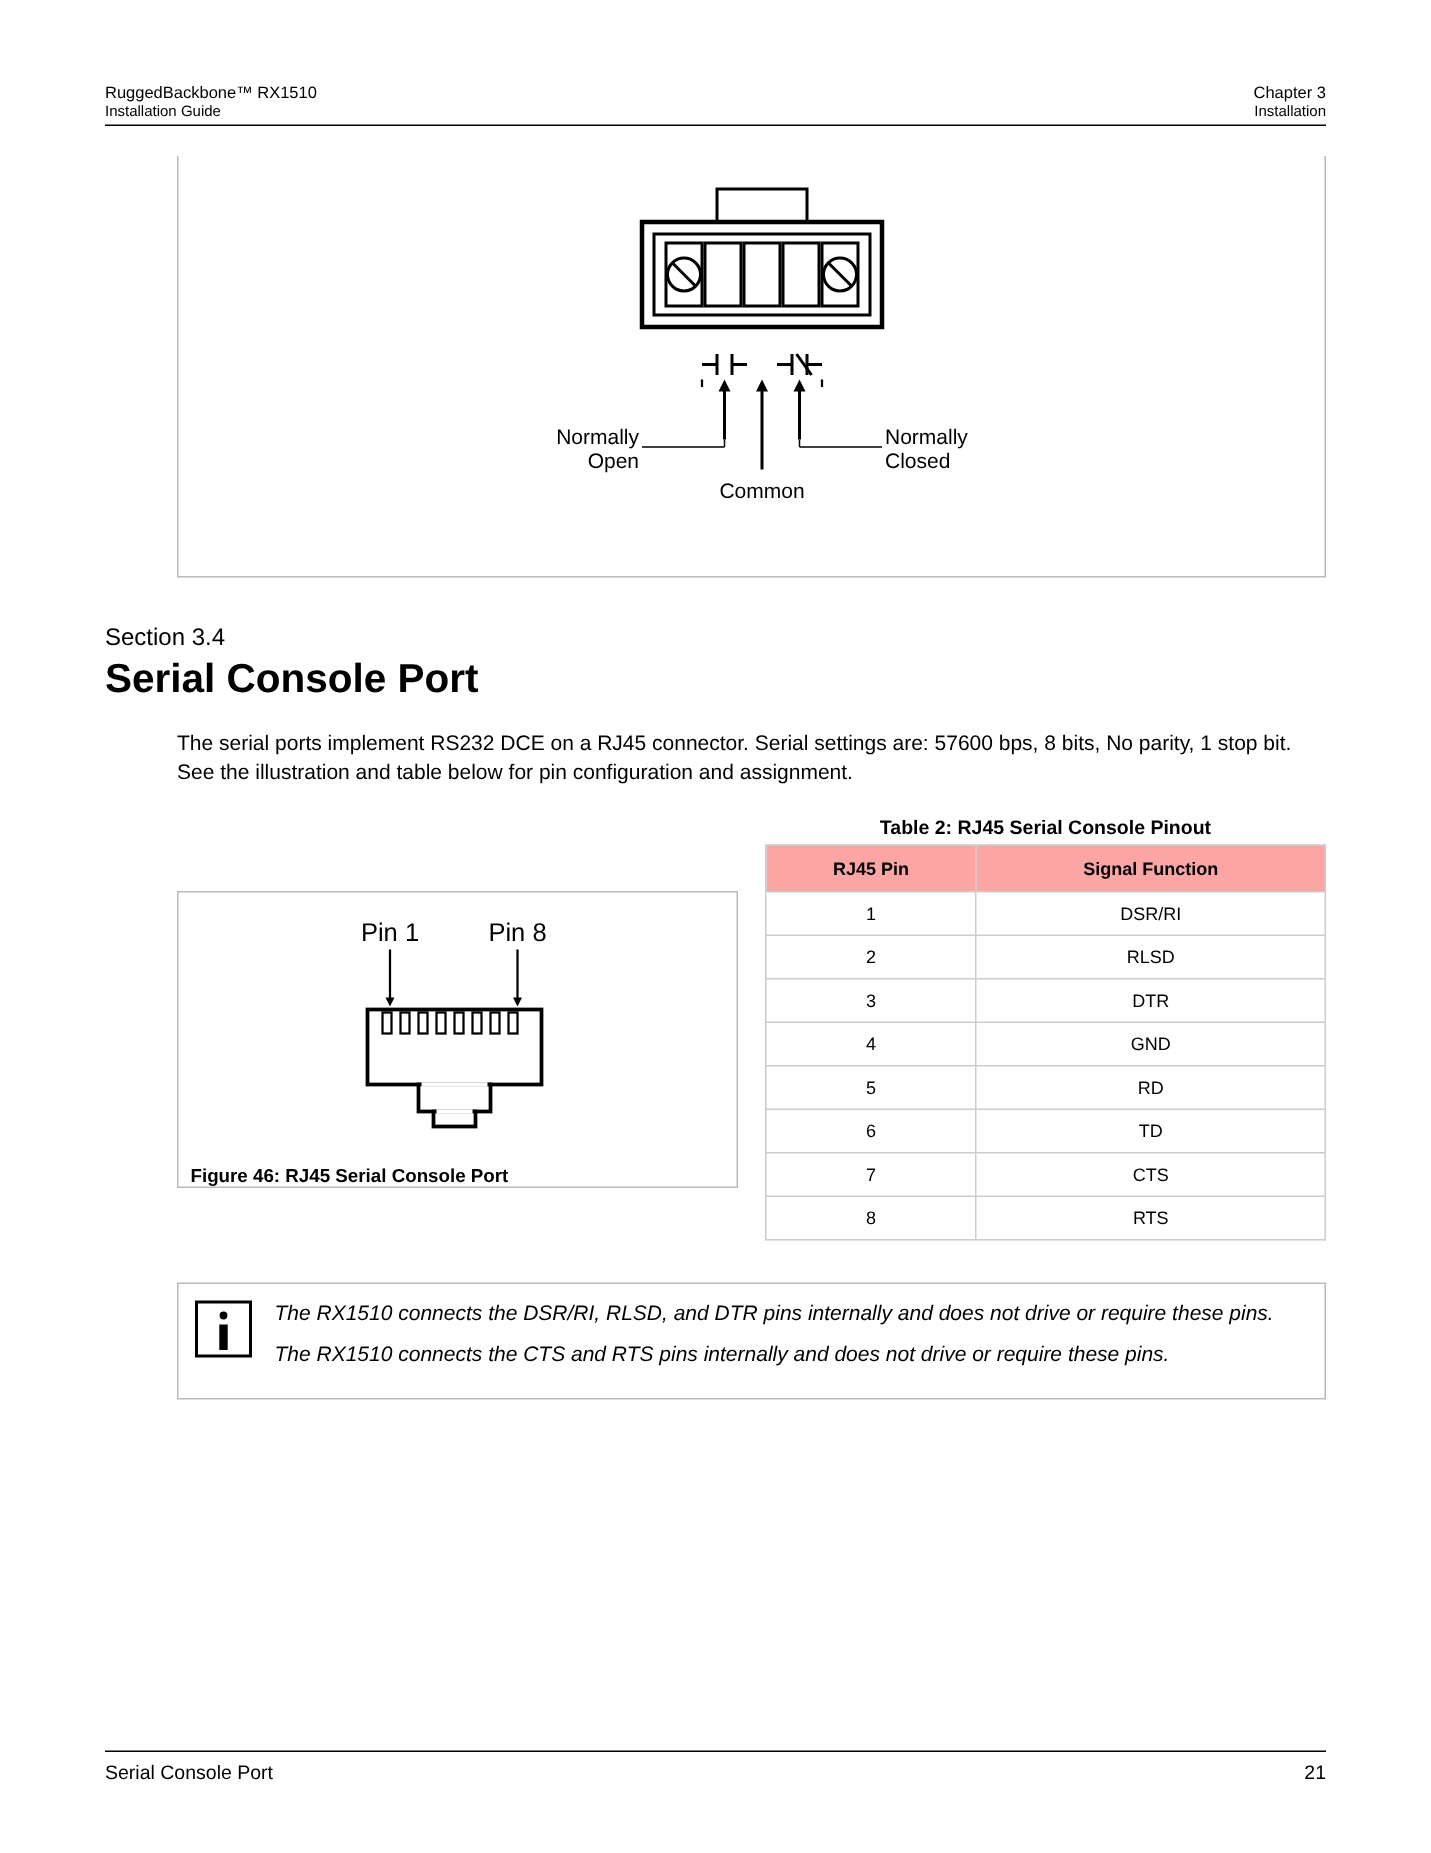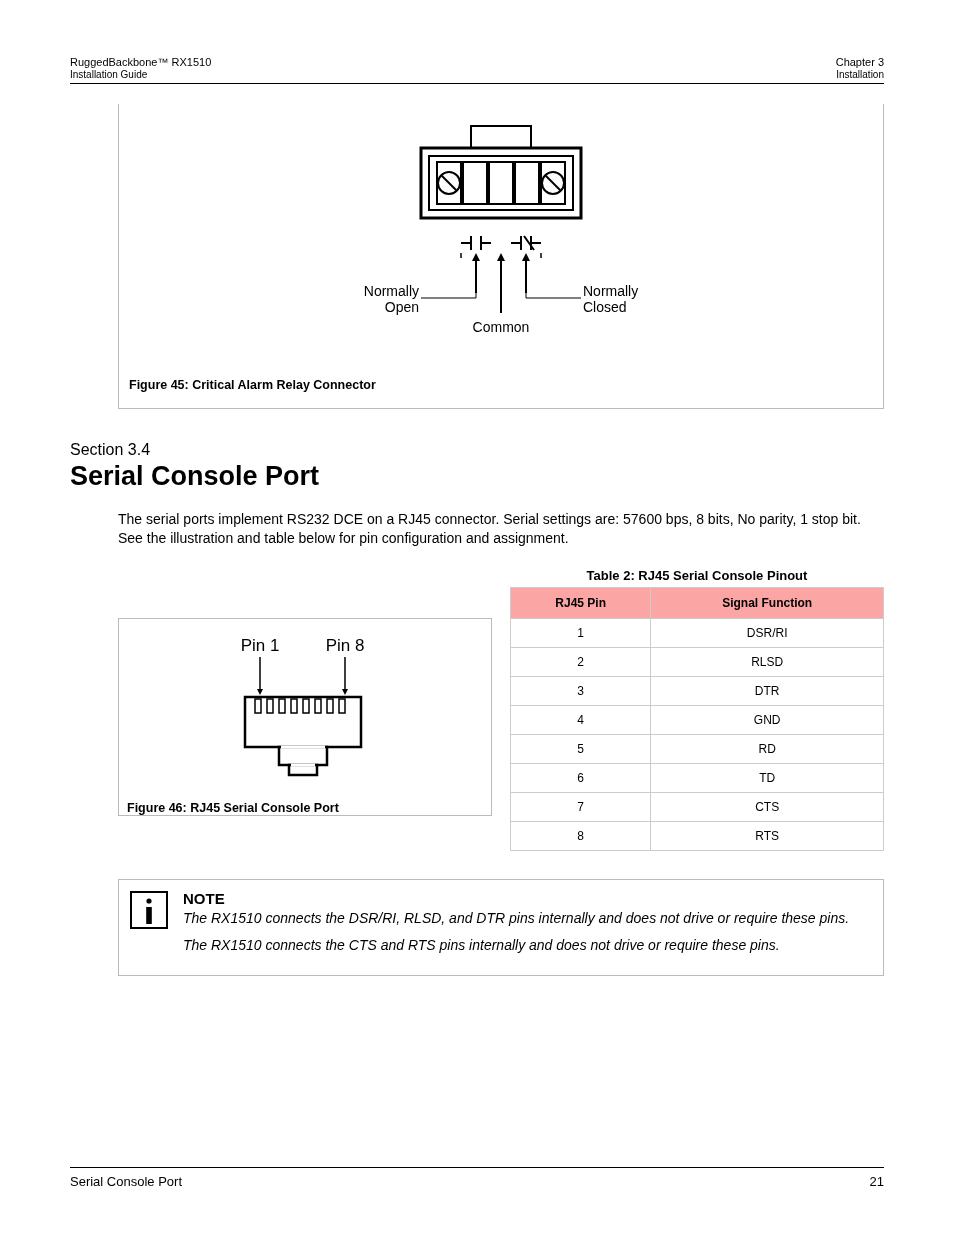--- a/index.html
+++ b/index.html
@@ -2,21 +2,21 @@
 <html><head>
 <meta charset="utf-8">
 <style>
   * { box-sizing: border-box; margin: 0; padding: 0; }
   html, body { width: 954px; height: 1235px; background: #fff; font-family: Arial, Helvetica, sans-serif; color: #000; }
   .page { position: relative; width: 954px; height: 1235px; padding: 56px 70px 40px 70px; }
   .hdr { display: flex; justify-content: space-between; font-size: 11px; border-bottom: 1px solid #000; padding-bottom: 3px; margin-bottom: 20px; }
   .hdr .left, .hdr .right { display: flex; flex-direction: column; }
   .hdr .right { text-align: right; }
   .hdr .sub { font-size: 10px; margin-top: 1px; }
-  .figbox { border-left: 1px solid #bbb; border-right: 1px solid #bbb; border-bottom: 1px solid #bbb; padding: 14px 10px 16px 10px; margin-left: 48px; margin-right: 0; }
+  .figbox { border-left: 1px solid #bbb; border-right: 1px solid #bbb; border-bottom: 1px solid #bbb; padding: 14px 10px 16px 24px; margin-left: 48px; margin-right: 0; }
   .figbox .figcap { font-weight: bold; font-size: 12.5px; margin-top: 10px; }
   .relaydiagram { display: flex; justify-content: center; }
   .section-num { font-size: 16px; margin-top: 32px; margin-left: 0; }
   h1.section-title { font-size: 27px; font-weight: bold; margin-top: 2px; margin-bottom: 18px; }
   .body { margin-left: 48px; font-size: 14px; line-height: 1.35; }
   .body p { margin-bottom: 14px; }
   .twocol { display: flex; margin-left: 48px; margin-top: 20px; gap: 18px; }
   .col-left { flex: 1; }
   .col-right { flex: 1; }
   .fig46box { border: 1px solid #bbb; padding: 10px 8px 0 8px; margin-top: 50px; }
@@ -96,21 +96,20 @@
         <line x1="230" y1="180" x2="175" y2="180" stroke="#000" stroke-width="1"></line>
         <line x1="175" y1="180" x2="175" y2="175" stroke="#000" stroke-width="1"></line>
 
         <text x="68" y="178" text-anchor="end" font-size="14">Normally</text>
         <text x="68" y="194" text-anchor="end" font-size="14">Open</text>
         <text x="232" y="178" text-anchor="start" font-size="14">Normally</text>
         <text x="232" y="194" text-anchor="start" font-size="14">Closed</text>
         <text x="150" y="214" text-anchor="middle" font-size="14">Common</text>
       </svg>
     </div>
-    <div class="figcap">Figure 45: Critical Alarm Relay Connector</div>
   </div>
 
   <div class="section-num">Section 3.4</div>
   <h1 class="section-title">Serial Console Port</h1>
 
   <div class="body">
     <p>The serial ports implement RS232 DCE on a RJ45 connector. Serial settings are: 57600 bps, 8 bits, No parity, 1 stop bit. See the illustration and table below for pin configuration and assignment.</p>
   </div>
 
   <div class="twocol">
@@ -197,21 +196,20 @@
 
   <div class="notebox">
     <div class="icon">
       <svg width="40" height="40" viewBox="0 0 40 40">
         <rect x="2" y="2" width="36" height="36" fill="none" stroke="#000" stroke-width="2"></rect>
         <circle cx="20" cy="11" r="2.6" fill="#000"></circle>
         <rect x="17.2" y="17" width="5.6" height="17" fill="#000"></rect>
       </svg>
     </div>
     <div>
-      <div class="note-title">NOTE</div>
       <div class="note-body">
         <p>The RX1510 connects the DSR/RI, RLSD, and DTR pins internally and does not drive or require these pins.</p>
         <p>The RX1510 connects the CTS and RTS pins internally and does not drive or require these pins.</p>
       </div>
     </div>
   </div>
 
   <div class="ftr">
     <span>Serial Console Port</span>
     <span>21</span>

